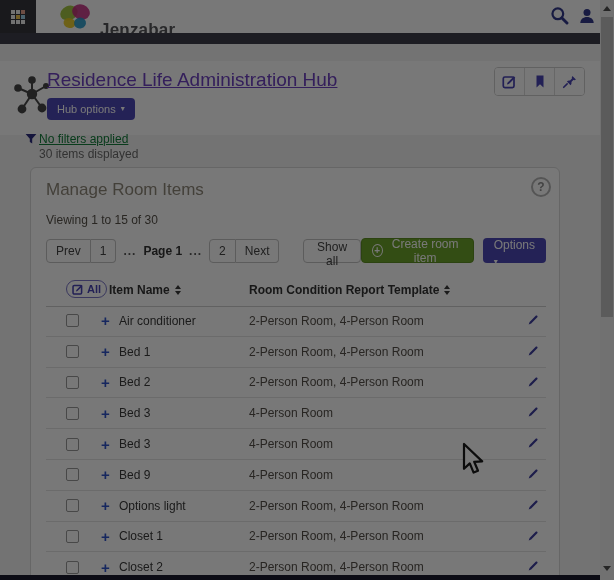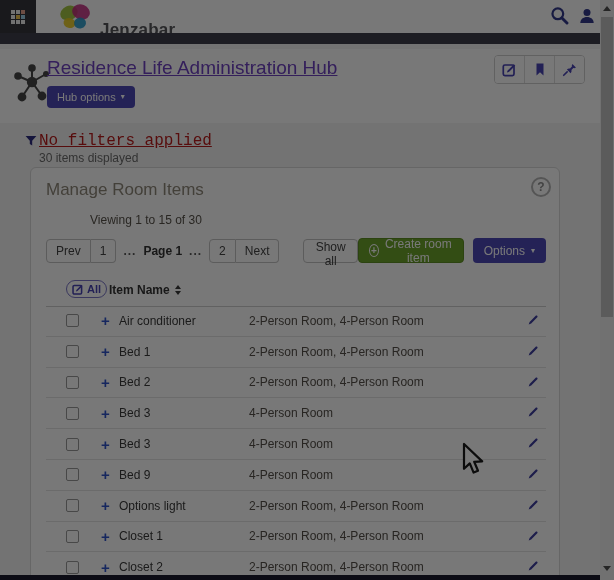--- a/index.html
+++ b/index.html
@@ -16,66 +16,66 @@
   .waffle-grid span{width:4px;height:4px;background:rgba(255,255,255,.93);}
   .waffle-grid span:nth-child(3){background:#e8a38e;}
   .waffle-grid span:nth-child(5){background:#f3c64f;}
   .waffle-grid span:nth-child(6){background:#9fd0e8;}
   .brand{position:absolute;left:56px;top:2px;display:flex;align-items:center;height:30px;}
   .brand-text{font-size:17px;font-weight:600;color:#55565a;margin-left:4px;letter-spacing:.2px;margin-top:25px;}
   .topbar-icons{position:absolute;right:18px;top:6px;display:flex;gap:9px;align-items:center;}
   .darkband{position:absolute;left:0;top:33px;width:614px;height:11px;background:#3f3f4c;z-index:2;}
 
   
-  .hubheader{position:absolute;left:0;top:49px;width:614px;height:74px;background:#ffffff;z-index:1;}
+  .hubheader{position:absolute;left:0;top:61px;width:614px;height:74px;background:#ffffff;z-index:1;}
   .hub-icon{position:absolute;left:9px;top:11px;}
   .hub-title{position:absolute;left:47px;top:8px;font-size:19px;color:#6f42c1;
     text-decoration:underline;cursor:pointer;white-space:nowrap;}
   .hub-options-btn{position:absolute;left:47px;top:37px;background:#4e49b8;color:#fff;
     border:none;border-radius:4px;font-size:11px;padding:5px 10px;cursor:pointer;
     font-family:"Liberation Sans",sans-serif;display:flex;align-items:center;gap:5px;}
   .caret{font-size:8px;line-height:1;}
   .icon-group{position:absolute;right:29px;top:6px;display:flex;border:1px solid #cfcfcf;
     border-radius:4px;background:#fff;overflow:hidden;}
   .icon-group .igbtn{width:29px;height:27px;display:flex;align-items:center;justify-content:center;
     cursor:pointer;border-left:1px solid #dcdcdc;background:#fff;}
   .icon-group .igbtn:first-child{border-left:none;}
 
   
   .filterbar{position:absolute;left:25px;top:132px;z-index:1;}
   .filter-link{display:flex;align-items:center;gap:2px;cursor:pointer;}
-  .filter-link span{font-size:16px;color:#b91c1c;text-decoration:underline;font-weight:500;font-family:Liberation Mono, monospace;}
+  .filter-link span{font-size:12px;color:#15803d;text-decoration:underline;font-weight:500;}
   .items-count{margin:1px 0 0 14px;font-size:12px;color:#6b6b6b;}
 
   
   .panel{position:absolute;left:30px;top:167px;width:530px;height:413px;background:#ffffff;
     border:1px solid #d8d8d8;border-radius:6px 6px 0 0;box-sizing:border-box;overflow:hidden;z-index:1;}
   .panel-title{position:absolute;left:15px;top:12px;font-size:17px;font-weight:400;color:#8f887a;}
   .help-btn{position:absolute;right:8px;top:9px;width:20px;height:20px;border:2px solid #b5b5b5;
     border-radius:50%;color:#8f8f8f;font-size:12px;font-weight:bold;display:flex;align-items:center;
     justify-content:center;cursor:pointer;background:#fff;box-sizing:border-box;}
-  .viewing{position:absolute;left:15px;top:45px;font-size:12px;color:#57524a;margin-left:44px;}
+  .viewing{position:absolute;left:15px;top:45px;font-size:12px;color:#57524a;}
 
   .pagerow{position:absolute;left:15px;top:70px;width:500px;display:flex;align-items:center;}
   .btn{background:#fff;border:1px solid #c4c4c4;color:#444;font-size:12px;height:24px;
     padding:0 9px;cursor:pointer;font-family:"Liberation Sans",sans-serif;}
   .grp{display:flex;}
   .grp .btn+.btn{border-left:none;}
   .grp .btn:first-child{border-radius:4px 0 0 4px;}
   .grp .btn:last-child{border-radius:0 4px 4px 0;}
   .btn.single{border-radius:4px;}
   .dots{font-size:12px;color:#555;font-weight:bold;margin:0 7px;letter-spacing:1px;}
   .pagecur{font-size:12px;font-weight:bold;color:#333;white-space:nowrap;}
   .showall{margin-left:24px;}
   .create-btn{margin-left:auto;background:#6da32c;border:1px solid #5f8f24;color:#fff;border-radius:4px;
     height:25px;font-size:12px;padding:0 10px;display:flex;align-items:center;gap:5px;cursor:pointer;
     font-family:"Liberation Sans",sans-serif;}
   .options-btn{margin-left:9px;background:#4e49b8;border:none;color:#fff;border-radius:4px;height:25px;
-    font-size:12px;padding:0 11px;display:flex;align-items:center;gap:6px;cursor:pointer;
-    font-family:"Liberation Sans",sans-serif;}
+    font-size:12px;padding:0 11px;display:flex;align-items:flex-start;gap:6px;cursor:pointer;
+    font-family:"Liberation Sans",sans-serif;flex-direction:column;}
   .pluscircle{width:13px;height:13px;border:1.5px solid #fff;border-radius:50%;display:flex;
     align-items:center;justify-content:center;font-size:10px;font-weight:bold;line-height:1;box-sizing:border-box;}
 
   
   .thead{position:absolute;left:15px;top:112px;width:500px;height:26px;border-bottom:1px solid #cfcfcf;}
   .all-btn{position:absolute;left:20px;top:0;display:flex;align-items:center;gap:3px;
     border:1.5px solid #7b76c8;border-radius:9px;background:#fff;color:#4a44b4;
     font-size:11px;font-weight:bold;padding:2px 5px;cursor:pointer;font-family:"Liberation Sans",sans-serif;}
   .col-h{position:absolute;top:3px;font-size:12px;font-weight:bold;color:#333;display:flex;gap:5px;align-items:center;cursor:pointer;}
   .col-h.c1{left:63px;}
@@ -239,20 +239,27 @@
       </svg>
       <span>All</span>
     </button>
     <div class="col-h c1">
       <span>Item Name</span>
       <span class="sort">
           <i class="up"></i>
           <i class="dn"></i>
         </span>
     </div>
+    <div class="col-h c2">
+      <span>Room Condition Report Template</span>
+      <span class="sort">
+          <i class="up"></i>
+          <i class="dn"></i>
+        </span>
+    </div>
   </div>
 
   <div class="tbody">
   <div class="trow">
     <span class="cb"></span>
     <span class="plus">+</span>
     <span class="iname">Air conditioner</span>
     <span class="itpl">2-Person Room, 4-Person Room</span>
     <svg class="editpen" width="14" height="14" viewBox="0 0 14 14">
       <path d="M12.2 1.8 c.5.5.5 1.1.1 1.5 L6.2 9.4 l-2.5 1 .9-2.5 6.1-6.1 c.4-.4 1-.4 1.5 0 z" fill="#3f3fa0"></path>

